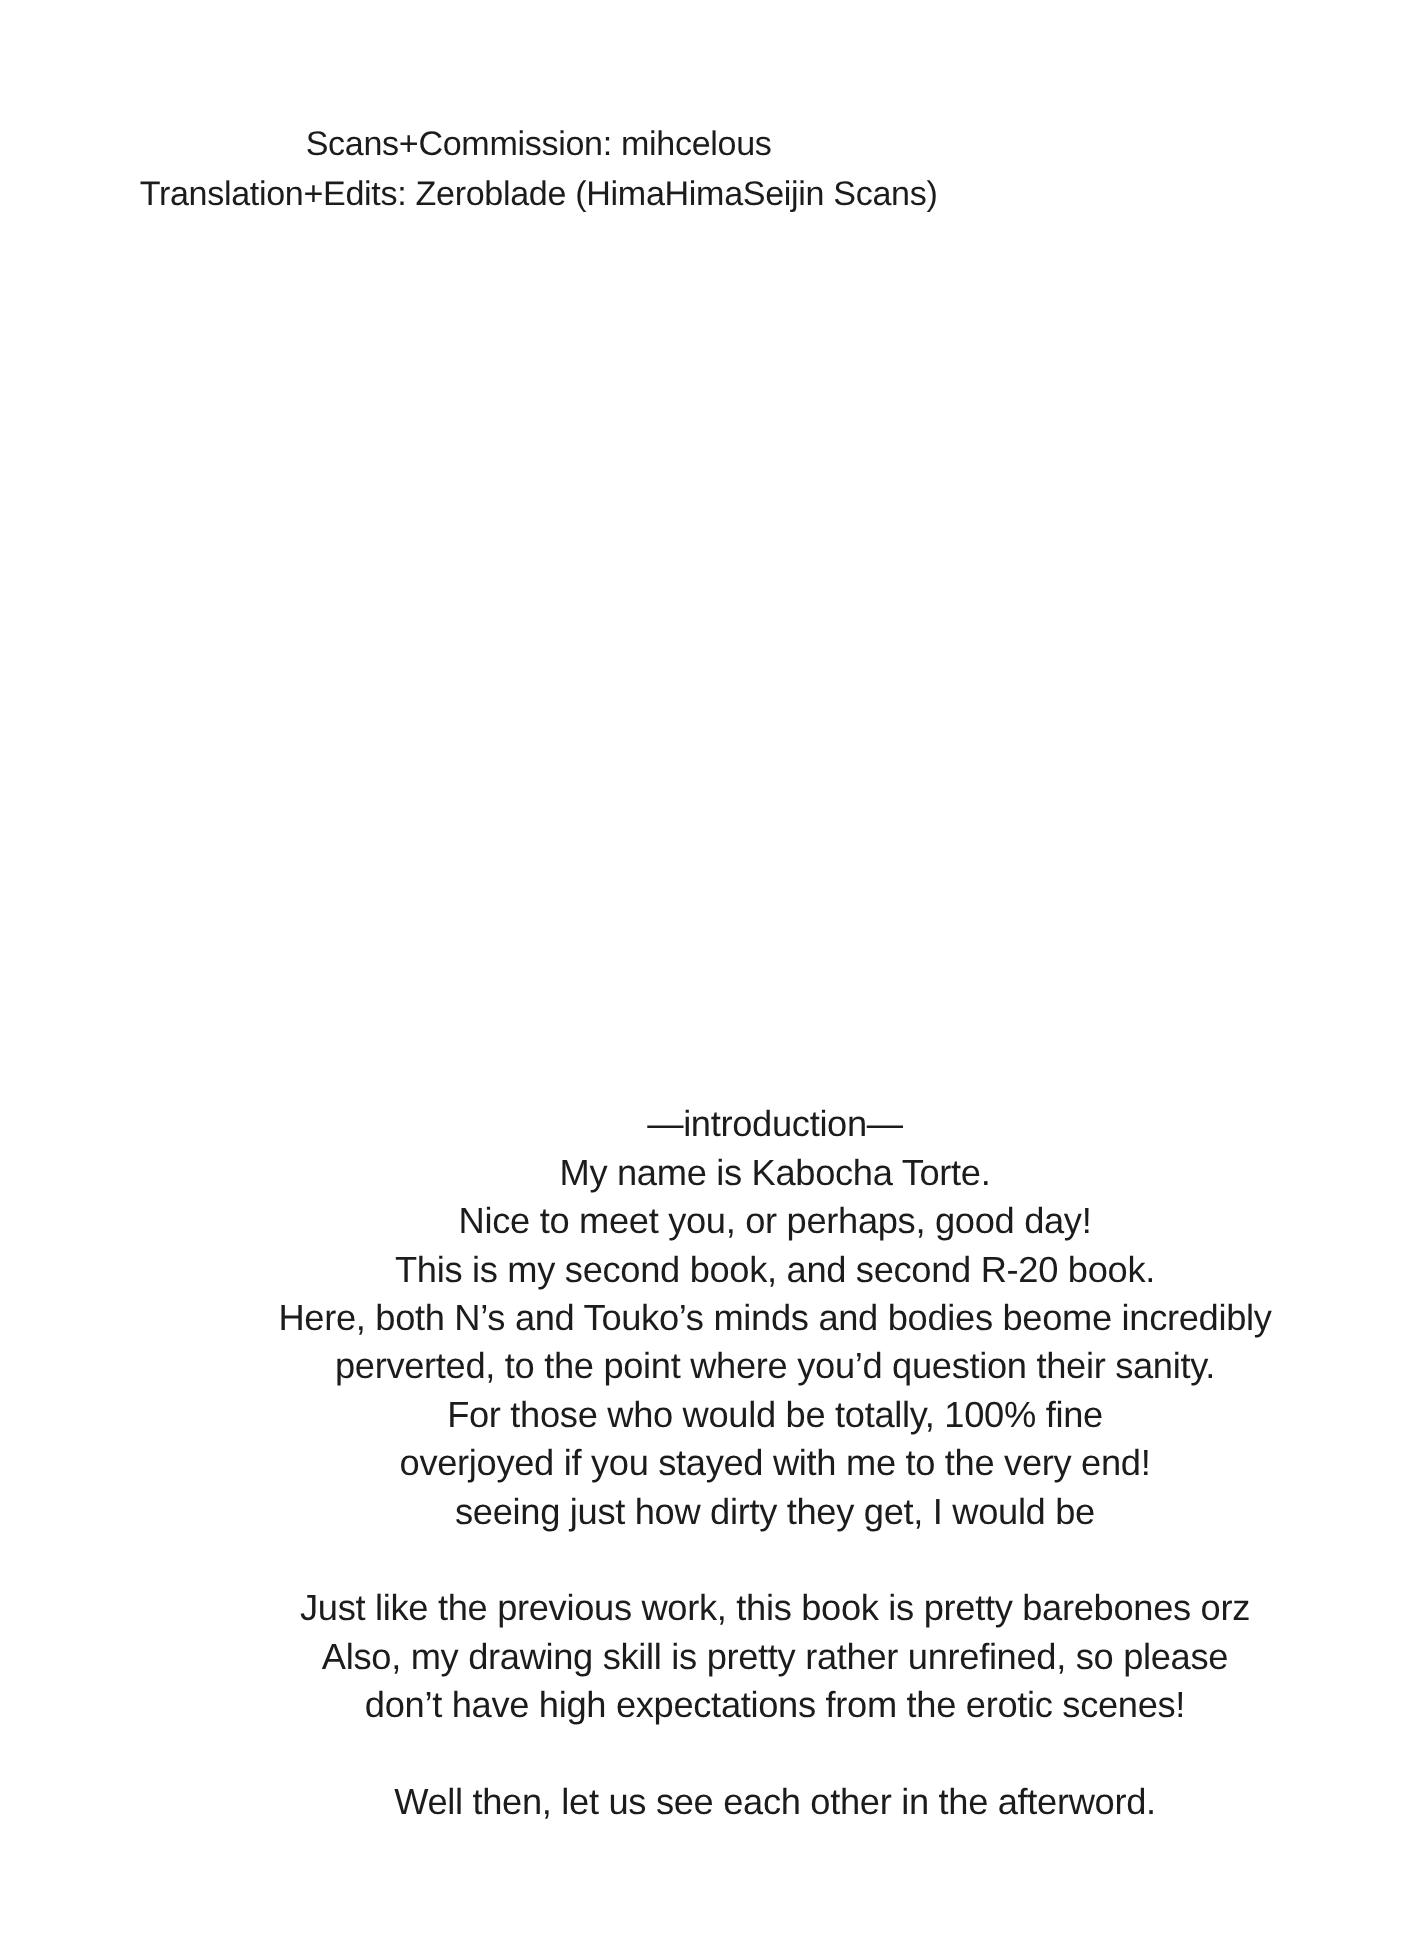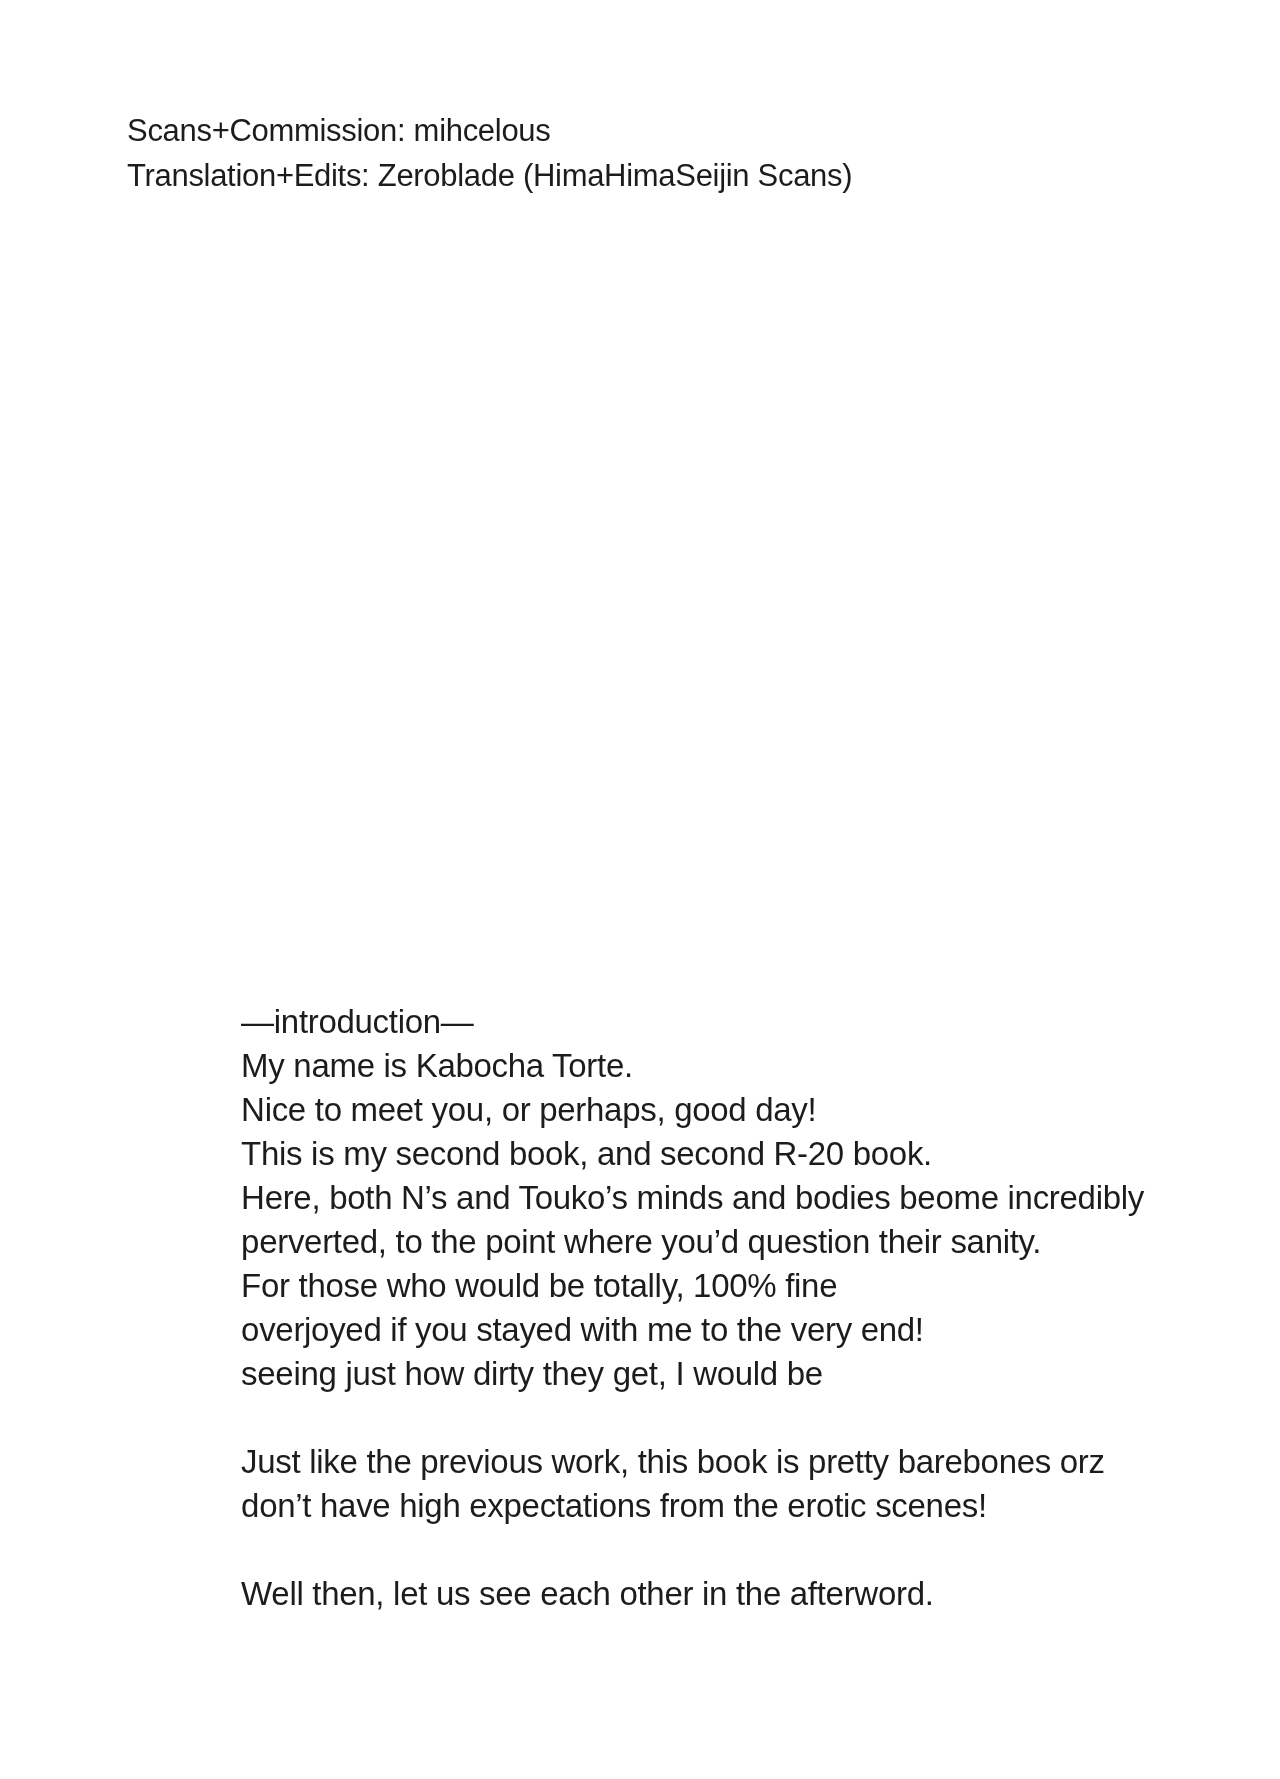--- a/index.html
+++ b/index.html
@@ -12,34 +12,34 @@
     background: #ffffff;
     position: relative;
     overflow: hidden;
     font-family: "Liberation Sans", "DejaVu Sans", sans-serif;
     color: #1c1c1c;
   }
   .credits-block {
     position: absolute;
     left: 127px;
     top: 108px;
-    text-align: left;
+    text-align: center;
   }
   .credits-block .line {
     font-size: 31px;
     line-height: 45px;
     min-height: 45px;
     white-space: pre;
     letter-spacing: -0.3px;
   }
   .intro-block {
     position: absolute;
-    right: 136px;
+    right: 124px;
     top: 1000px;
-    text-align: left;
+    text-align: center;
   }
   .intro-block .line {
     font-size: 33px;
     line-height: 44px;
     min-height: 44px;
     white-space: pre;
     letter-spacing: -0.3px;
   }
 </style>
 </head>
@@ -55,16 +55,17 @@
   <div class="line">My name is Kabocha Torte.</div>
   <div class="line">Nice to meet you, or perhaps, good day!</div>
   <div class="line">This is my second book, and second R-20 book.</div>
   <div class="line">Here, both N’s and Touko’s minds and bodies beome incredibly</div>
   <div class="line">perverted, to the point where you’d question their sanity.</div>
   <div class="line">For those who would be totally, 100% fine</div>
   <div class="line">overjoyed if you stayed with me to the very end!</div>
   <div class="line">seeing just how dirty they get, I would be</div>
   <div class="line"></div>
   <div class="line">Just like the previous work, this book is pretty barebones orz</div>
+  <div class="line">Also, my drawing skill is pretty rather unrefined, so please</div>
   <div class="line">don’t have high expectations from the erotic scenes!</div>
   <div class="line"></div>
   <div class="line">Well then, let us see each other in the afterword.</div>
 </div>
 
 </body></html>

